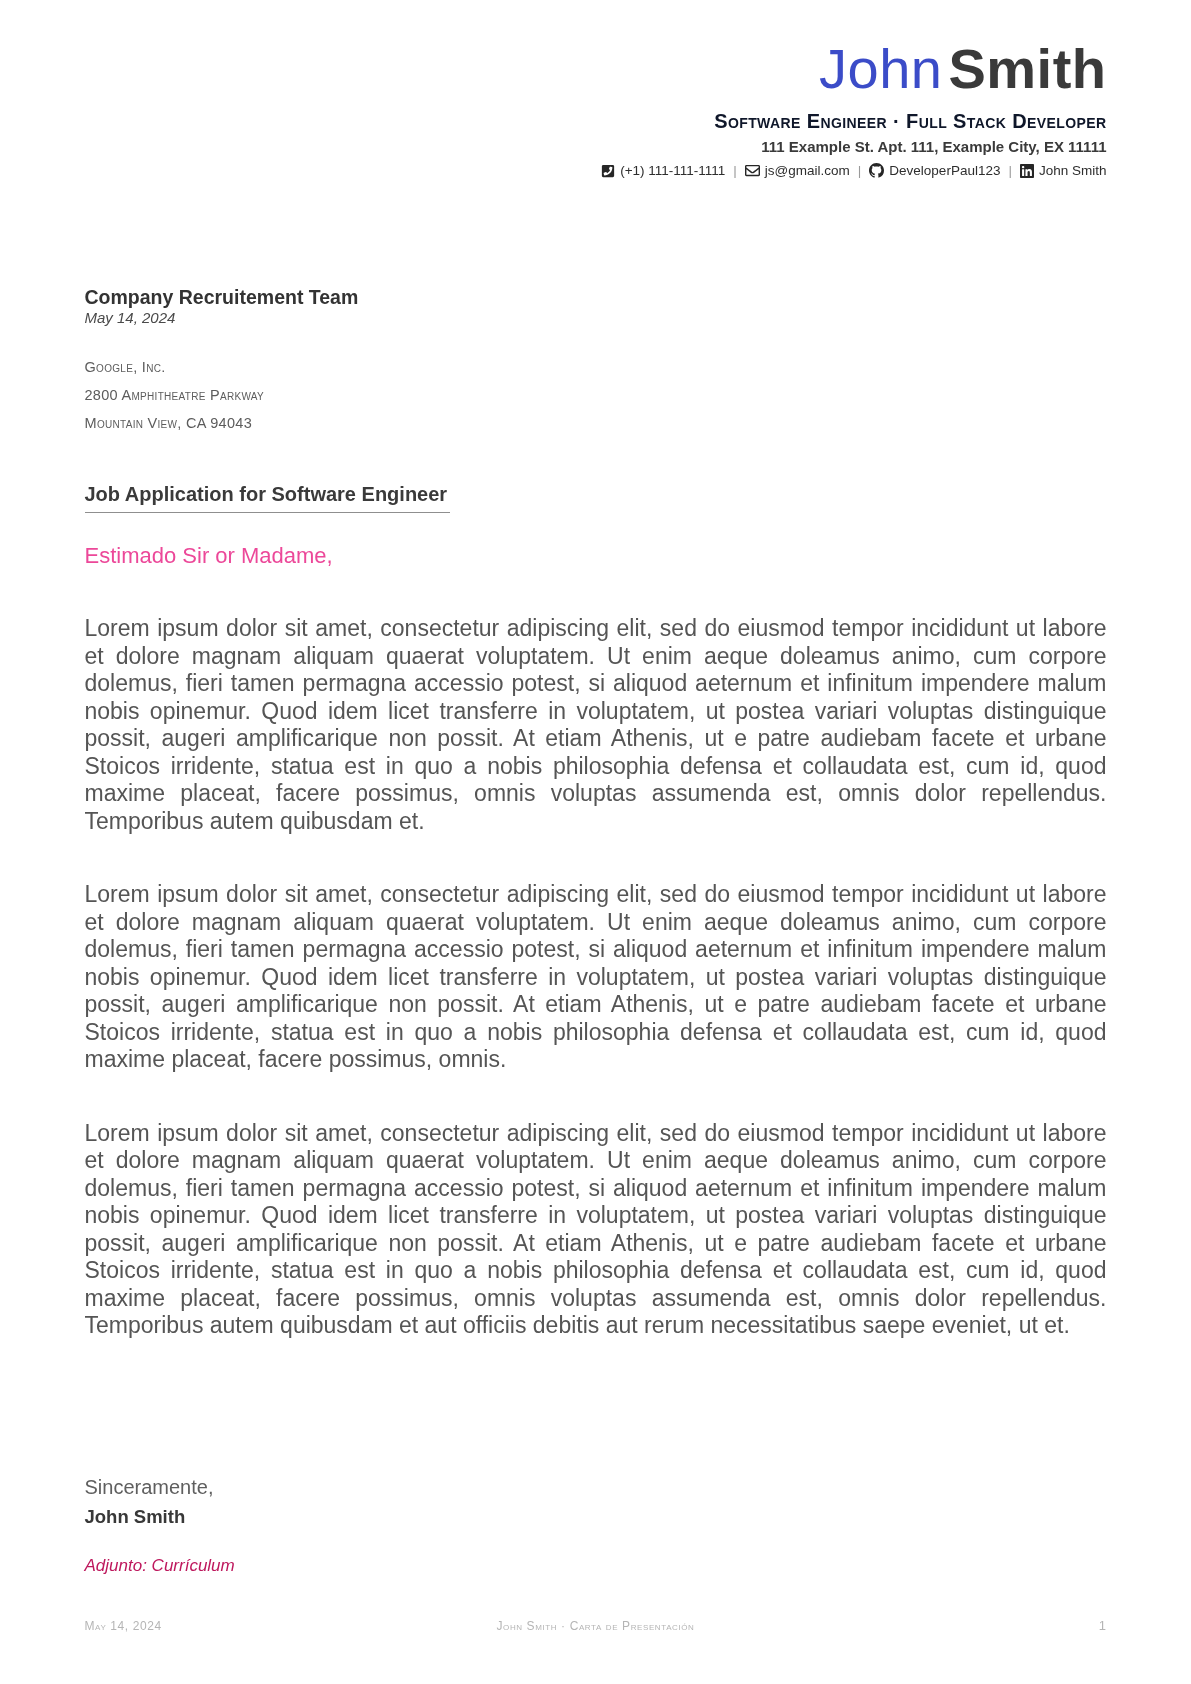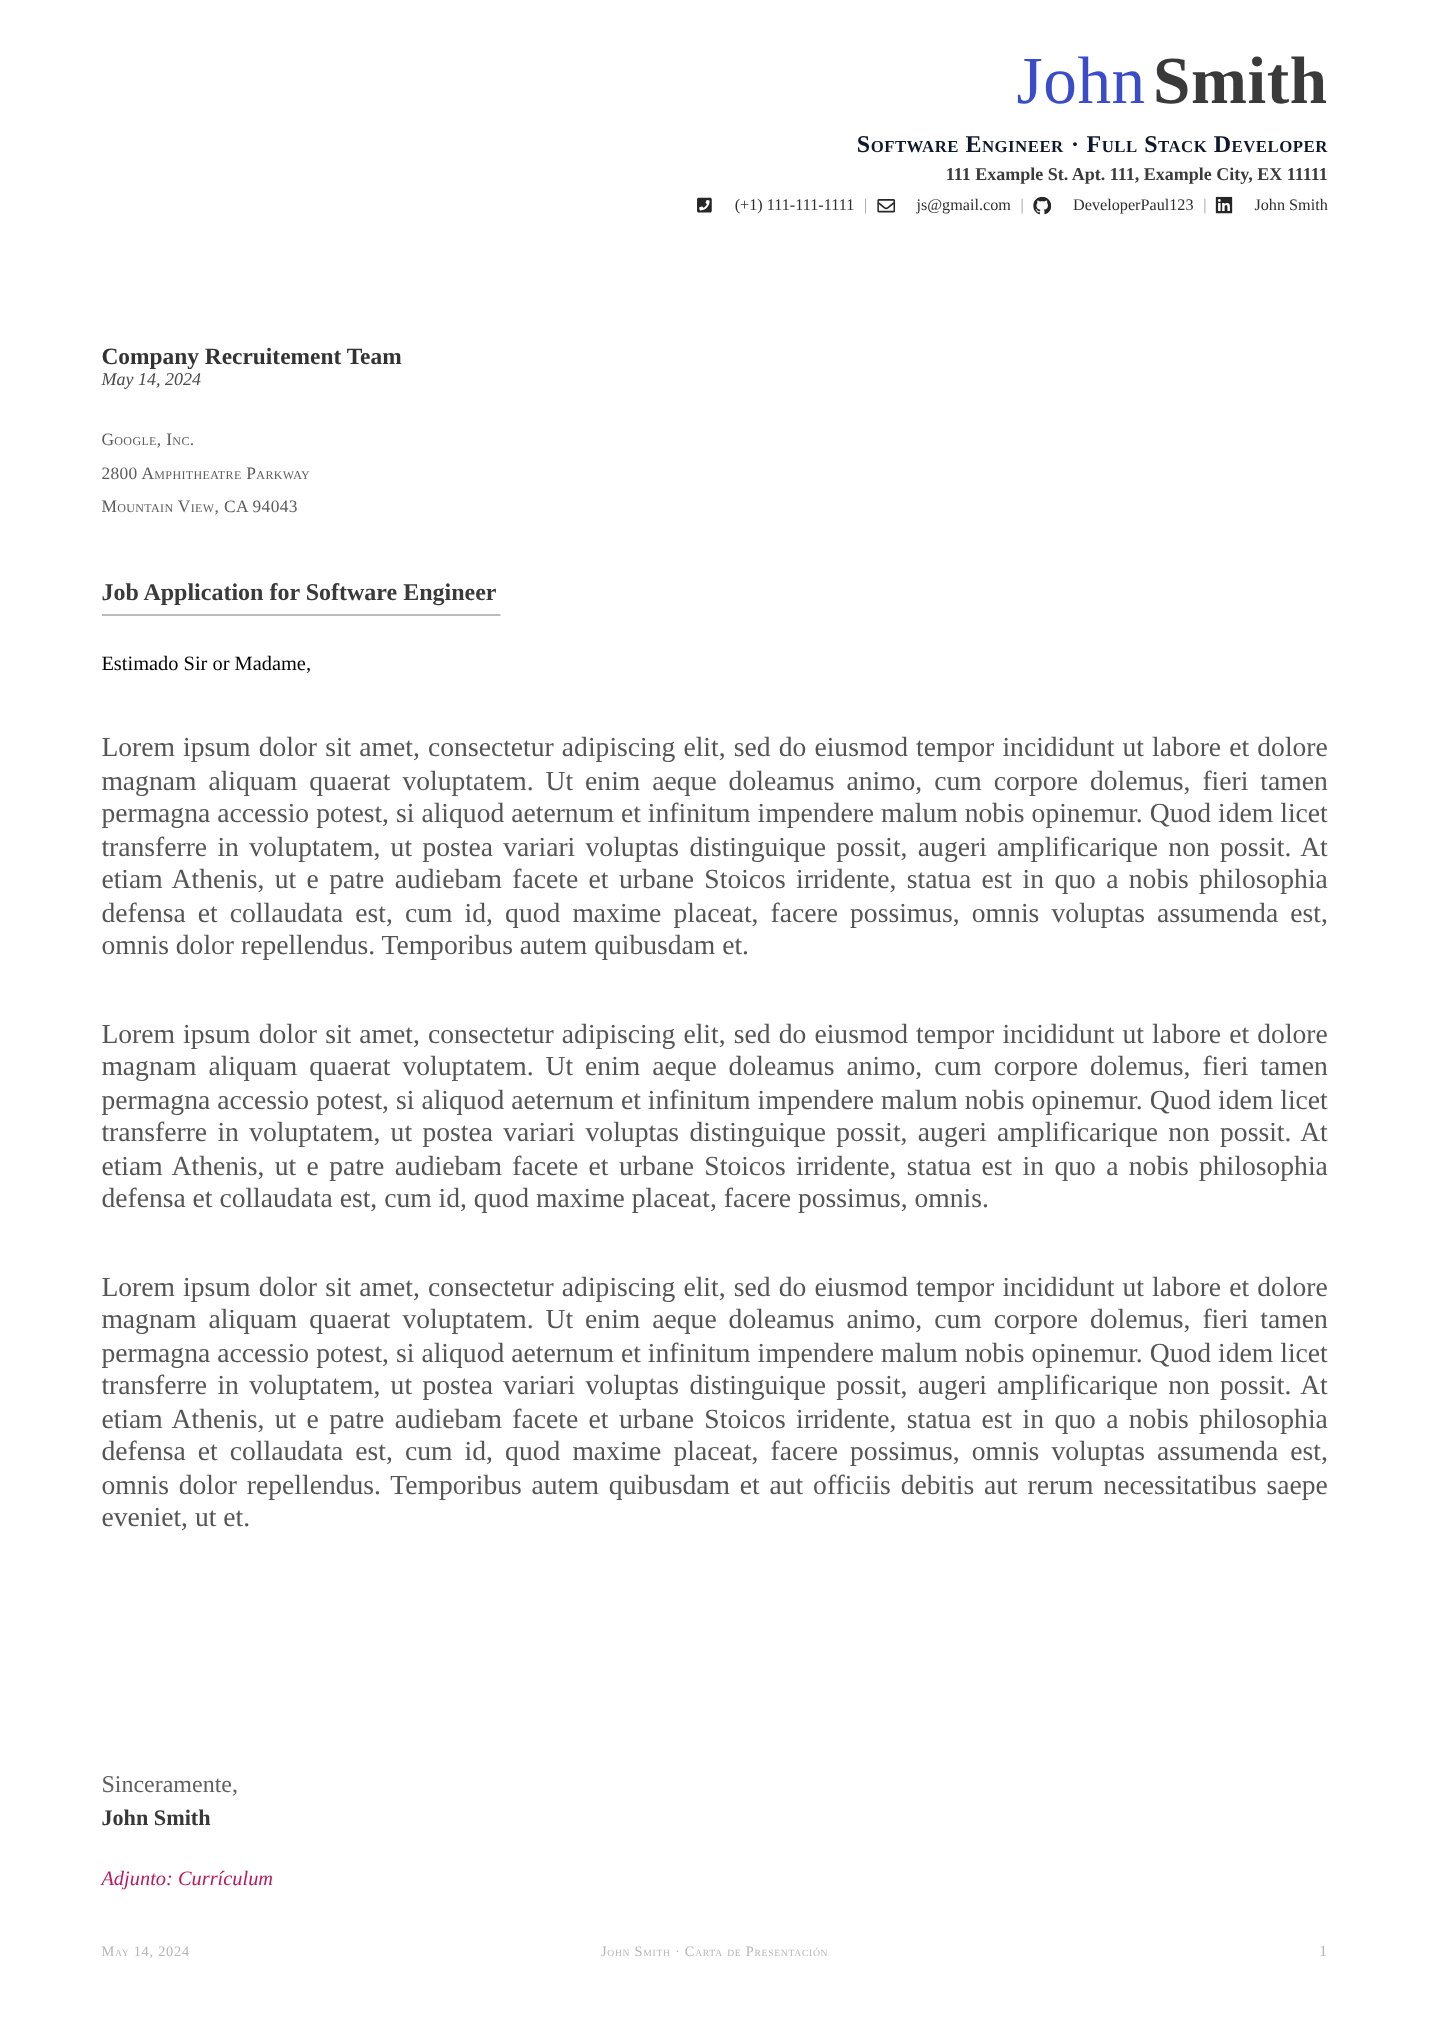--- a/index.html
+++ b/index.html
@@ -4,21 +4,21 @@
 <style>
   html, body { margin: 0; padding: 0; background: #ffffff; }
   * { box-sizing: border-box; }
 
   .page {
     position: relative;
     width: 1184px;
     height: 1684px;
     margin: 0 auto;
     background: #ffffff;
-    font-family: Liberation Serif, serif;
+    font-family: Liberation Sans, sans-serif;
     color: #3a3a3a;
     overflow: hidden;
   }
   .content { padding: 0 81px; }
 
   
   .header { padding-top: 40px; text-align: right; }
   .name-line { line-height: 1.02; white-space: nowrap; }
   .first-name {
     font-size: 56px; font-weight: 200; color: #3b4cc8; letter-spacing: 0.5px;
@@ -34,21 +34,21 @@
   .position .pos-sep { padding: 0 6px; }
   .address {
     margin-top: 5px;
     font-size: 15px; font-weight: 700; color: #3a3a3a;
   }
   .contacts {
     margin-top: 8px;
     font-size: 13.5px; font-weight: 400; color: #2e2e2e;
     display: flex; justify-content: flex-end; align-items: center; gap: 8px;
   }
-  .contact { display: inline-flex; align-items: center; gap: 18px; }
+  .contact { display: inline-flex; align-items: center; gap: 5px; }
   .contact svg { display: block; }
   .contact-sep { color: #9a9a9a; font-weight: 300; }
 
   
   .recipient-row {
     margin-top: 108px;
     display: flex; justify-content: space-between; align-items: baseline; flex-direction: column;
   }
   .recipient-title { margin: 0; font-size: 19.5px; font-weight: 700; color: #333333; }
   .letter-date { font-size: 15px; font-style: italic; color: #4a4a4a; font-weight: 300; }
@@ -63,21 +63,21 @@
   
   .subject {
     display: inline-block;
     margin: 46px 0 0 0;
     font-size: 20px; font-weight: 700; color: #3a3a3a;
     padding: 0 3px 6px 0;
     border-bottom: 1.5px solid #8f8f8f;
   }
   .greeting {
     margin: 30px 0 0 0;
-    font-size: 17px; font-weight: 300; color: #000000;
+    font-size: 22px; font-weight: 300; color: #ec4899;
   }
 
   
   .body-para {
     margin: 46px 0 0 0;
     font-size: 23px; font-weight: 300; color: #555555;
     line-height: 27.5px;
     text-align: justify;
   }
 

